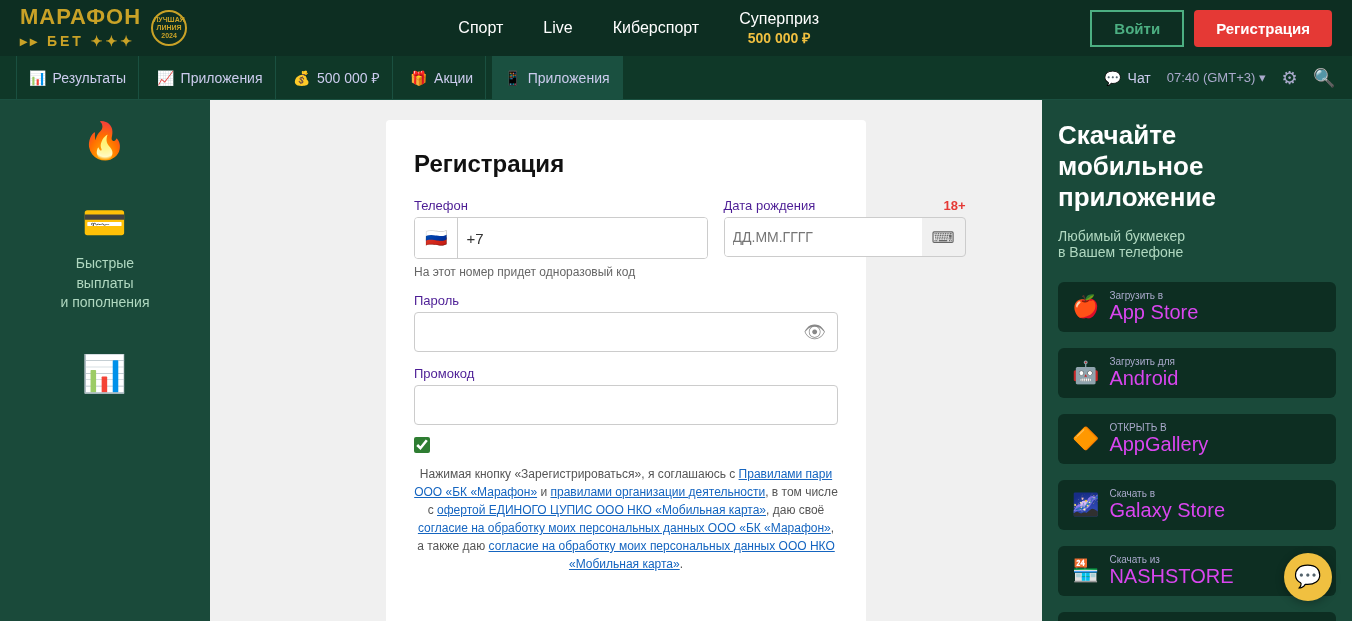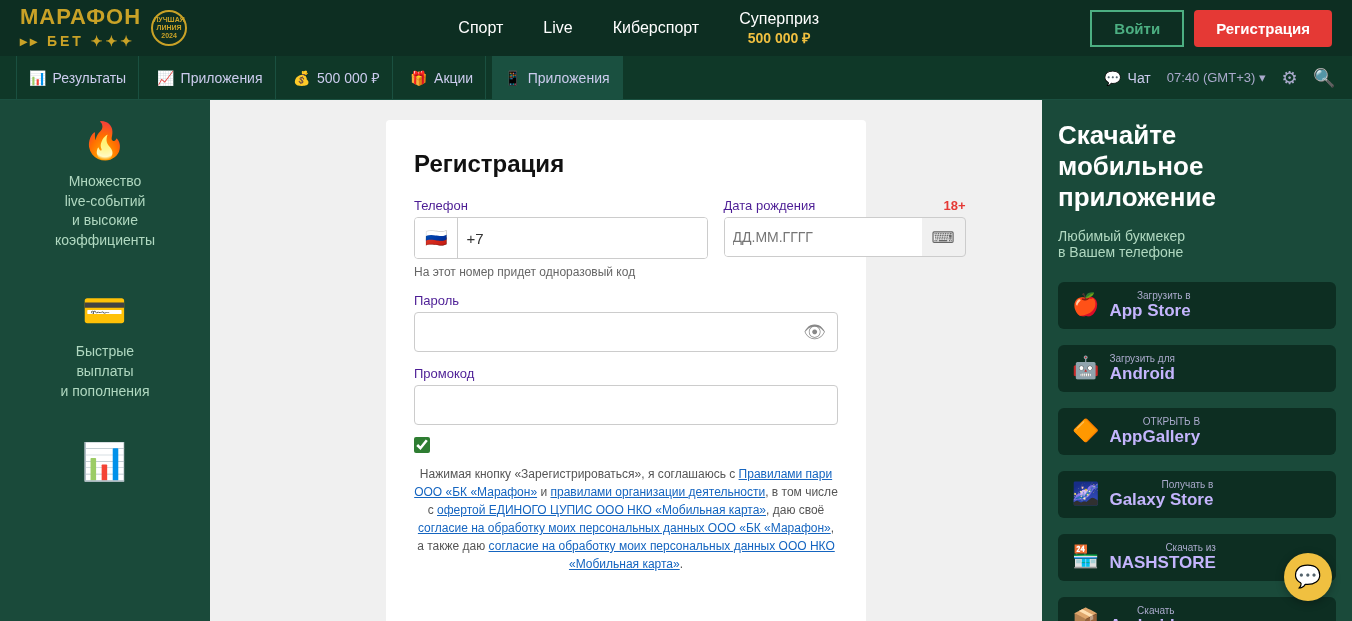--- a/index.html
+++ b/index.html
@@ -156,23 +156,23 @@
     }
     .download-title { font-size: 26px; font-weight: bold; color: #fff; line-height: 1.2; margin-bottom: 4px; }
     .download-sub { font-size: 14px; color: #b0d8c0; margin-bottom: 12px; }
     .store-btn {
       display: flex; align-items: center; gap: 10px;
       background: #0d2e22; border-radius: 6px; padding: 8px 14px;
       cursor: pointer; text-decoration: none; color: #fff;
       margin-bottom: 6px;
     }
     .store-btn-icon { font-size: 22px; min-width: 26px; text-align: center; }
-    .store-btn-text { display: flex; flex-direction: column; text-align: right; }
+    .store-btn-text { display: flex; flex-direction: column; }
     .store-btn-sub { font-size: 10px; color: #aac; }
-    .store-btn-name { font-size: 17px; font-weight: bold; color: #c4b5fd; }
+    .store-btn-name { font-size: 20px; font-weight: normal; color: #d946ef; }
 
     
     .chat-bubble {
       position: fixed; bottom: 20px; right: 20px;
       width: 48px; height: 48px; background: #f0c040; border-radius: 50%;
       display: flex; align-items: center; justify-content: center;
       font-size: 22px; cursor: pointer; box-shadow: 0 2px 8px rgba(0,0,0,0.3);
     }
   </style>
 </head>
@@ -239,21 +239,20 @@
     <div class="settings-btn">⚙</div>
     <div class="search-btn">🔍</div>
   </div>
 </div>
 
 <div class="main-layout">
 
   <div class="left-sidebar">
     <div class="sidebar-feature">
       <div class="sidebar-icon">🔥</div>
-      <div class="sidebar-text">Множество<br>live-событий<br>и высокие<br>коэффициенты</div>
     </div>
     <div class="sidebar-feature">
       <div class="sidebar-icon">💳</div>
       <div class="sidebar-text">Быстрые<br>выплаты<br>и пополнения</div>
     </div>
     <div class="sidebar-feature">
       <div class="sidebar-icon">📊</div>
     </div>
   </div>
 
@@ -339,21 +338,21 @@
       <span class="store-btn-icon">🔶</span>
       <div class="store-btn-text">
         <span class="store-btn-sub">ОТКРЫТЬ В</span>
         <span class="store-btn-name">AppGallery</span>
       </div>
     </div>
 
     <div class="store-btn">
       <span class="store-btn-icon">🌌</span>
       <div class="store-btn-text">
-        <span class="store-btn-sub">Получать в</span>
+        <span class="store-btn-sub">Скачать в</span>
         <span class="store-btn-name">Galaxy Store</span>
       </div>
     </div>
 
     <div class="store-btn">
       <span class="store-btn-icon">🏪</span>
       <div class="store-btn-text">
         <span class="store-btn-sub">Скачать из</span>
         <span class="store-btn-name">NASHSTORE</span>
       </div>

